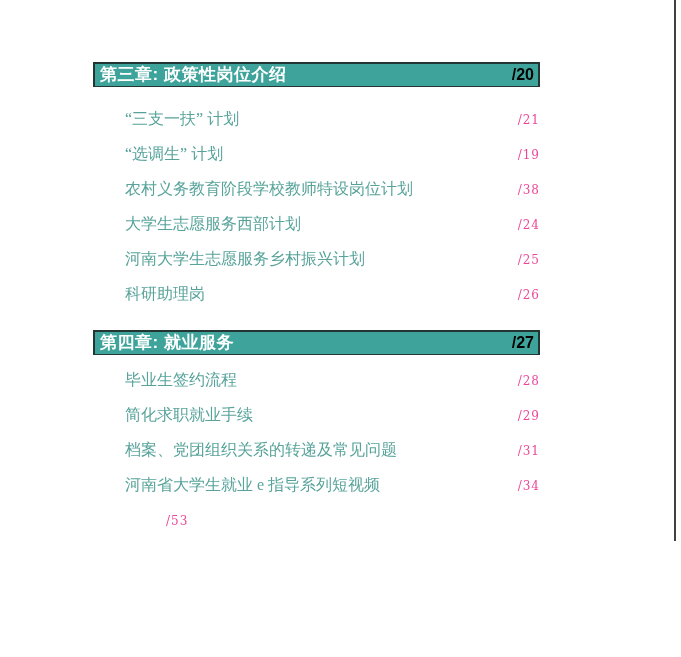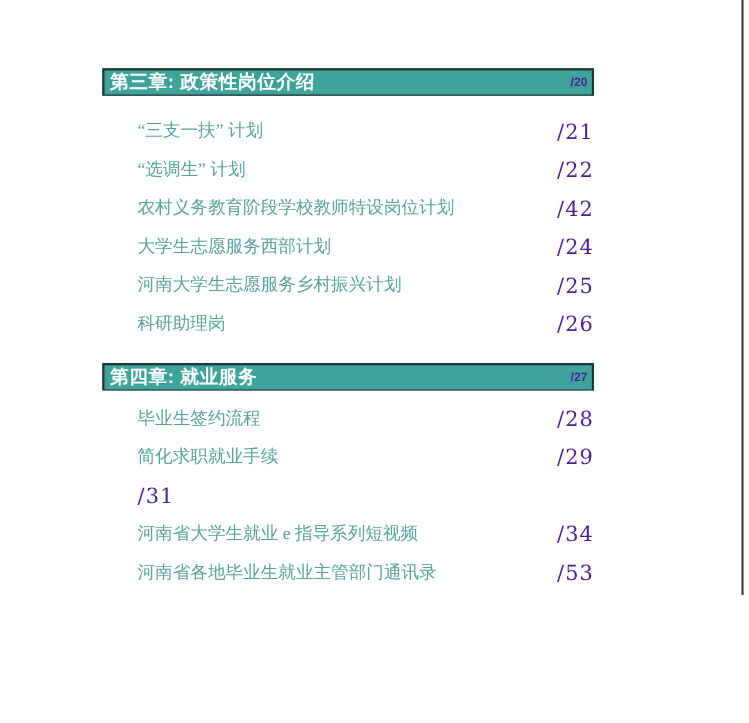--- a/index.html
+++ b/index.html
@@ -41,23 +41,23 @@
   }
   .chapter-title {
     color: #ffffff;
     font-weight: bold;
     font-size: 17px;
     letter-spacing: 0.5px;
     font-family: "Liberation Sans", sans-serif;
     white-space: nowrap;
   }
   .chapter-page {
-    color: #4c1d95;
+    color: #000000;
     font-weight: bold;
-    font-size: 11px;
+    font-size: 16px;
     font-family: "Liberation Sans", sans-serif;
   }
   .toc-list {
     list-style: none;
     margin: 0;
     padding: 0;
   }
   .toc-list.first {
     margin: 15px 0 18px 0;
     text-align: center;
@@ -72,24 +72,25 @@
     align-items: center;
     padding-left: 32px;
   }
   .toc-item-title {
     color: #57a39a;
     font-size: 16px;
     font-family: "Liberation Serif", serif;
     white-space: nowrap;
   }
   .toc-item-page {
-    color: #4c1d95;
-    font-size: 19px;
+    color: #ec4899;
+    font-size: 12px;
     letter-spacing: 1px;
     font-family: "DejaVu Serif", serif;
+    margin-left: 41px;
   }
 </style>
 </head>
 <body>
 
 <div class="page">
 
   <div class="right-border-line"></div>
 
   <div class="content">
@@ -99,25 +100,25 @@
         <span class="chapter-title">第三章: 政策性岗位介绍</span>
         <span class="chapter-page">/20</span>
       </header>
       <ul class="toc-list first">
         <li class="toc-item">
           <span class="toc-item-title">“三支一扶” 计划</span>
           <span class="toc-item-page">/21</span>
         </li>
         <li class="toc-item">
           <span class="toc-item-title">“选调生” 计划</span>
-          <span class="toc-item-page">/22</span>
+          <span class="toc-item-page">/19</span>
         </li>
         <li class="toc-item">
           <span class="toc-item-title">农村义务教育阶段学校教师特设岗位计划</span>
-          <span class="toc-item-page">/42</span>
+          <span class="toc-item-page">/38</span>
         </li>
         <li class="toc-item">
           <span class="toc-item-title">大学生志愿服务西部计划</span>
           <span class="toc-item-page">/24</span>
         </li>
         <li class="toc-item">
           <span class="toc-item-title">河南大学生志愿服务乡村振兴计划</span>
           <span class="toc-item-page">/25</span>
         </li>
         <li class="toc-item">
@@ -135,27 +136,27 @@
       <ul class="toc-list second">
         <li class="toc-item">
           <span class="toc-item-title">毕业生签约流程</span>
           <span class="toc-item-page">/28</span>
         </li>
         <li class="toc-item">
           <span class="toc-item-title">简化求职就业手续</span>
           <span class="toc-item-page">/29</span>
         </li>
         <li class="toc-item">
+          <span class="toc-item-title">档案、党团组织关系的转递及常见问题</span>
           <span class="toc-item-page">/31</span>
         </li>
         <li class="toc-item">
           <span class="toc-item-title">河南省大学生就业 e 指导系列短视频</span>
           <span class="toc-item-page">/34</span>
         </li>
         <li class="toc-item">
-          <span class="toc-item-title">河南省各地毕业生就业主管部门通讯录</span>
           <span class="toc-item-page">/53</span>
         </li>
       </ul>
     </section>
 
   </div>
 </div>
 
 </body></html>

